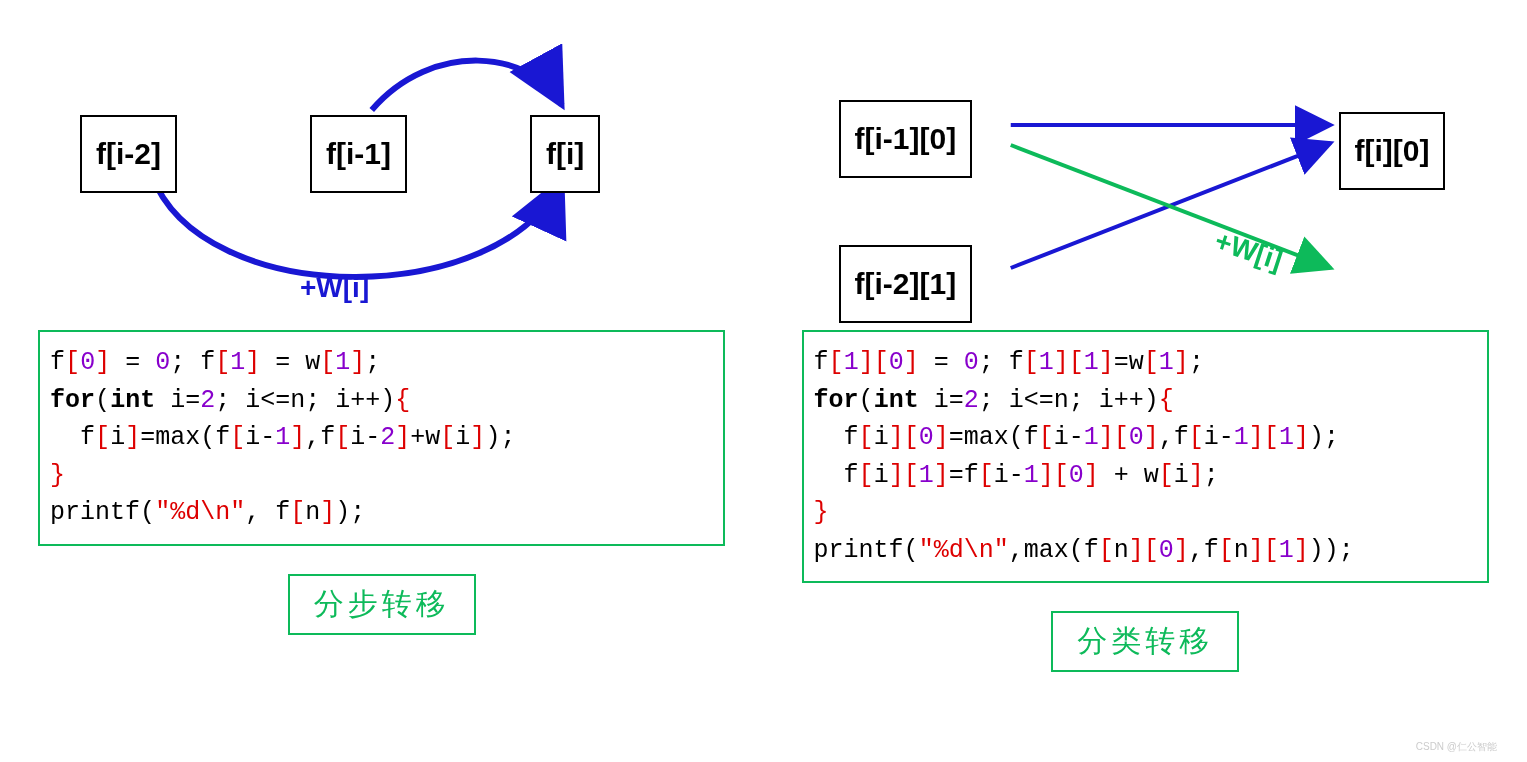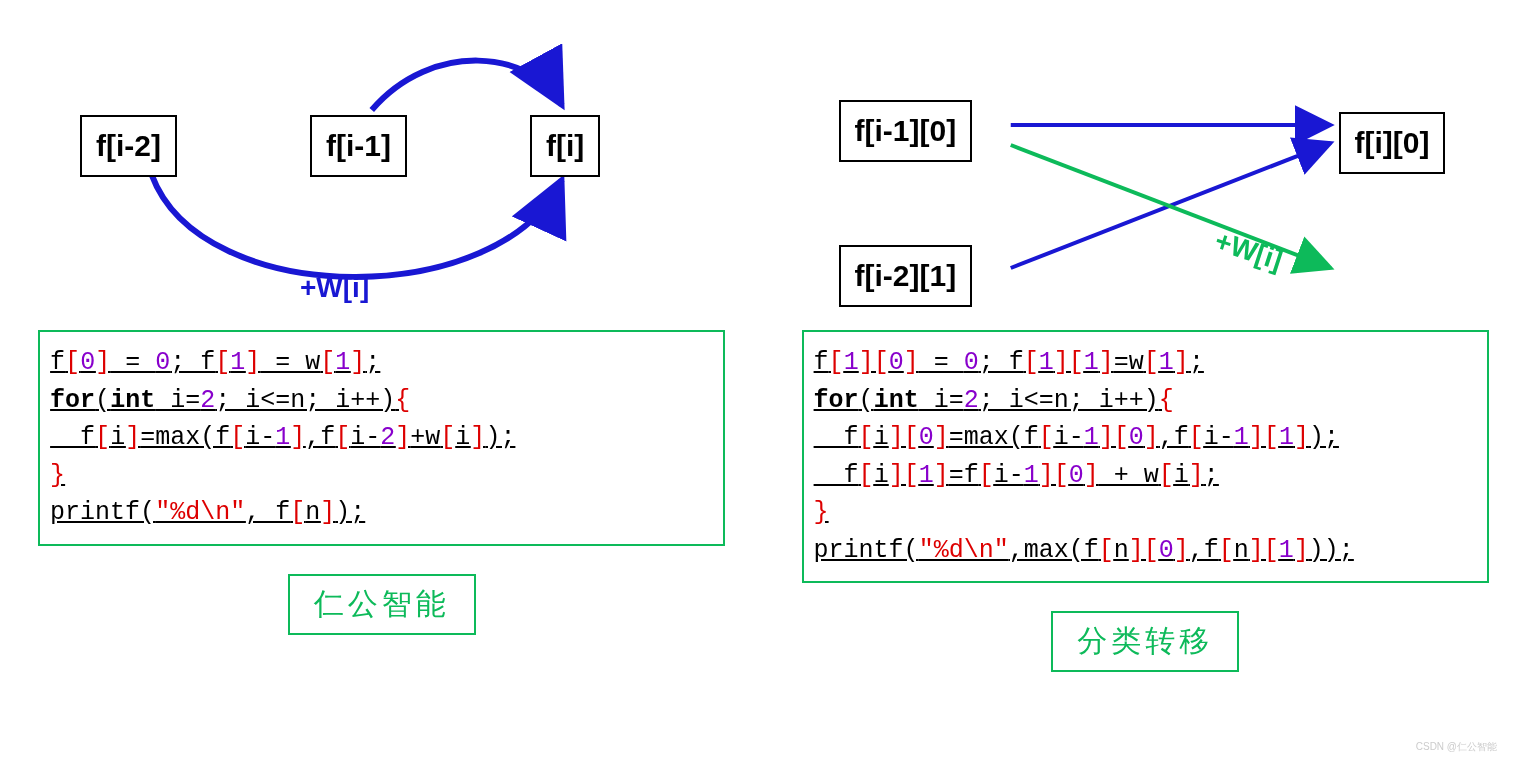--- a/index.html
+++ b/index.html
@@ -22,21 +22,21 @@
   }
   .diagram-area {
     position: relative;
     height: 300px;
     width: 100%;
   }
   .node {
     position: absolute;
     border: 2px solid #000;
     background: #fff;
-    padding: 12px 14px;
+    padding: 20px 14px;
     font-size: 30px;
     font-weight: bold;
     white-space: nowrap;
   }
   .edge-label {
     position: absolute;
     font-size: 28px;
     font-weight: bold;
   }
   .blue { color: #1917d3; }
@@ -52,21 +52,20 @@
     padding: 12px 16px 12px 10px;
     font-family: "Consolas", "Courier New", monospace;
     font-size: 25px;
     line-height: 1.5;
     white-space: pre;
     margin-top: 10px;
     width: 95%;
     box-sizing: border-box;
     background: #fff;
     font-weight: 500;
-    text-decoration: underline;
   }
   .code-box .k { font-weight: bold; color: #000; }
   .code-box .num { color: #8800cc; }
   .code-box .br { color: #dd0000; }
   .code-box .str { color: #dd0000; }
   .label-box {
     border: 2px solid #0dba5a;
     color: #0dba5a;
     font-size: 30px;
     padding: 8px 24px;
@@ -104,21 +103,21 @@
       <div class="node" style="left:510px; top:95px;">f[i]</div>
       <div class="edge-label blue" style="left:280px; top:252px;">+W[i]</div>
     </div>
 
     <div class="code-box"><span>f</span><span class="br">[</span><span class="num">0</span><span class="br">]</span><span> = </span><span class="num">0</span><span>; f</span><span class="br">[</span><span class="num">1</span><span class="br">]</span><span> = w</span><span class="br">[</span><span class="num">1</span><span class="br">]</span><span>;</span>
 <span class="k">for</span><span>(</span><span class="k">int</span><span> i=</span><span class="num">2</span><span>; i&lt;=n; i++)</span><span class="br">{</span>
 <span>  f</span><span class="br">[</span><span>i</span><span class="br">]</span><span>=max(f</span><span class="br">[</span><span>i-</span><span class="num">1</span><span class="br">]</span><span>,f</span><span class="br">[</span><span>i-</span><span class="num">2</span><span class="br">]</span><span>+w</span><span class="br">[</span><span>i</span><span class="br">]</span><span>);</span>
 <span class="br">}</span>
 <span>printf(</span><span class="str">"%d\n"</span><span>, f</span><span class="br">[</span><span>n</span><span class="br">]</span><span>);</span></div>
 
-    <div class="label-box">仁公智能</div>
+    <div class="label-box">分步转移</div>
   </div>
 
   <div class="column">
     <div class="diagram-area">
       <svg class="edges" viewBox="0 0 720 300">
         <defs>
           <marker id="arrBlue2" markerWidth="12" markerHeight="12" refX="9" refY="5" orient="auto">
             <path d="M0,0 L10,5 L0,10 Z" fill="#1917d3"></path>
           </marker>
           <marker id="arrGreen" markerWidth="12" markerHeight="12" refX="9" refY="5" orient="auto">

